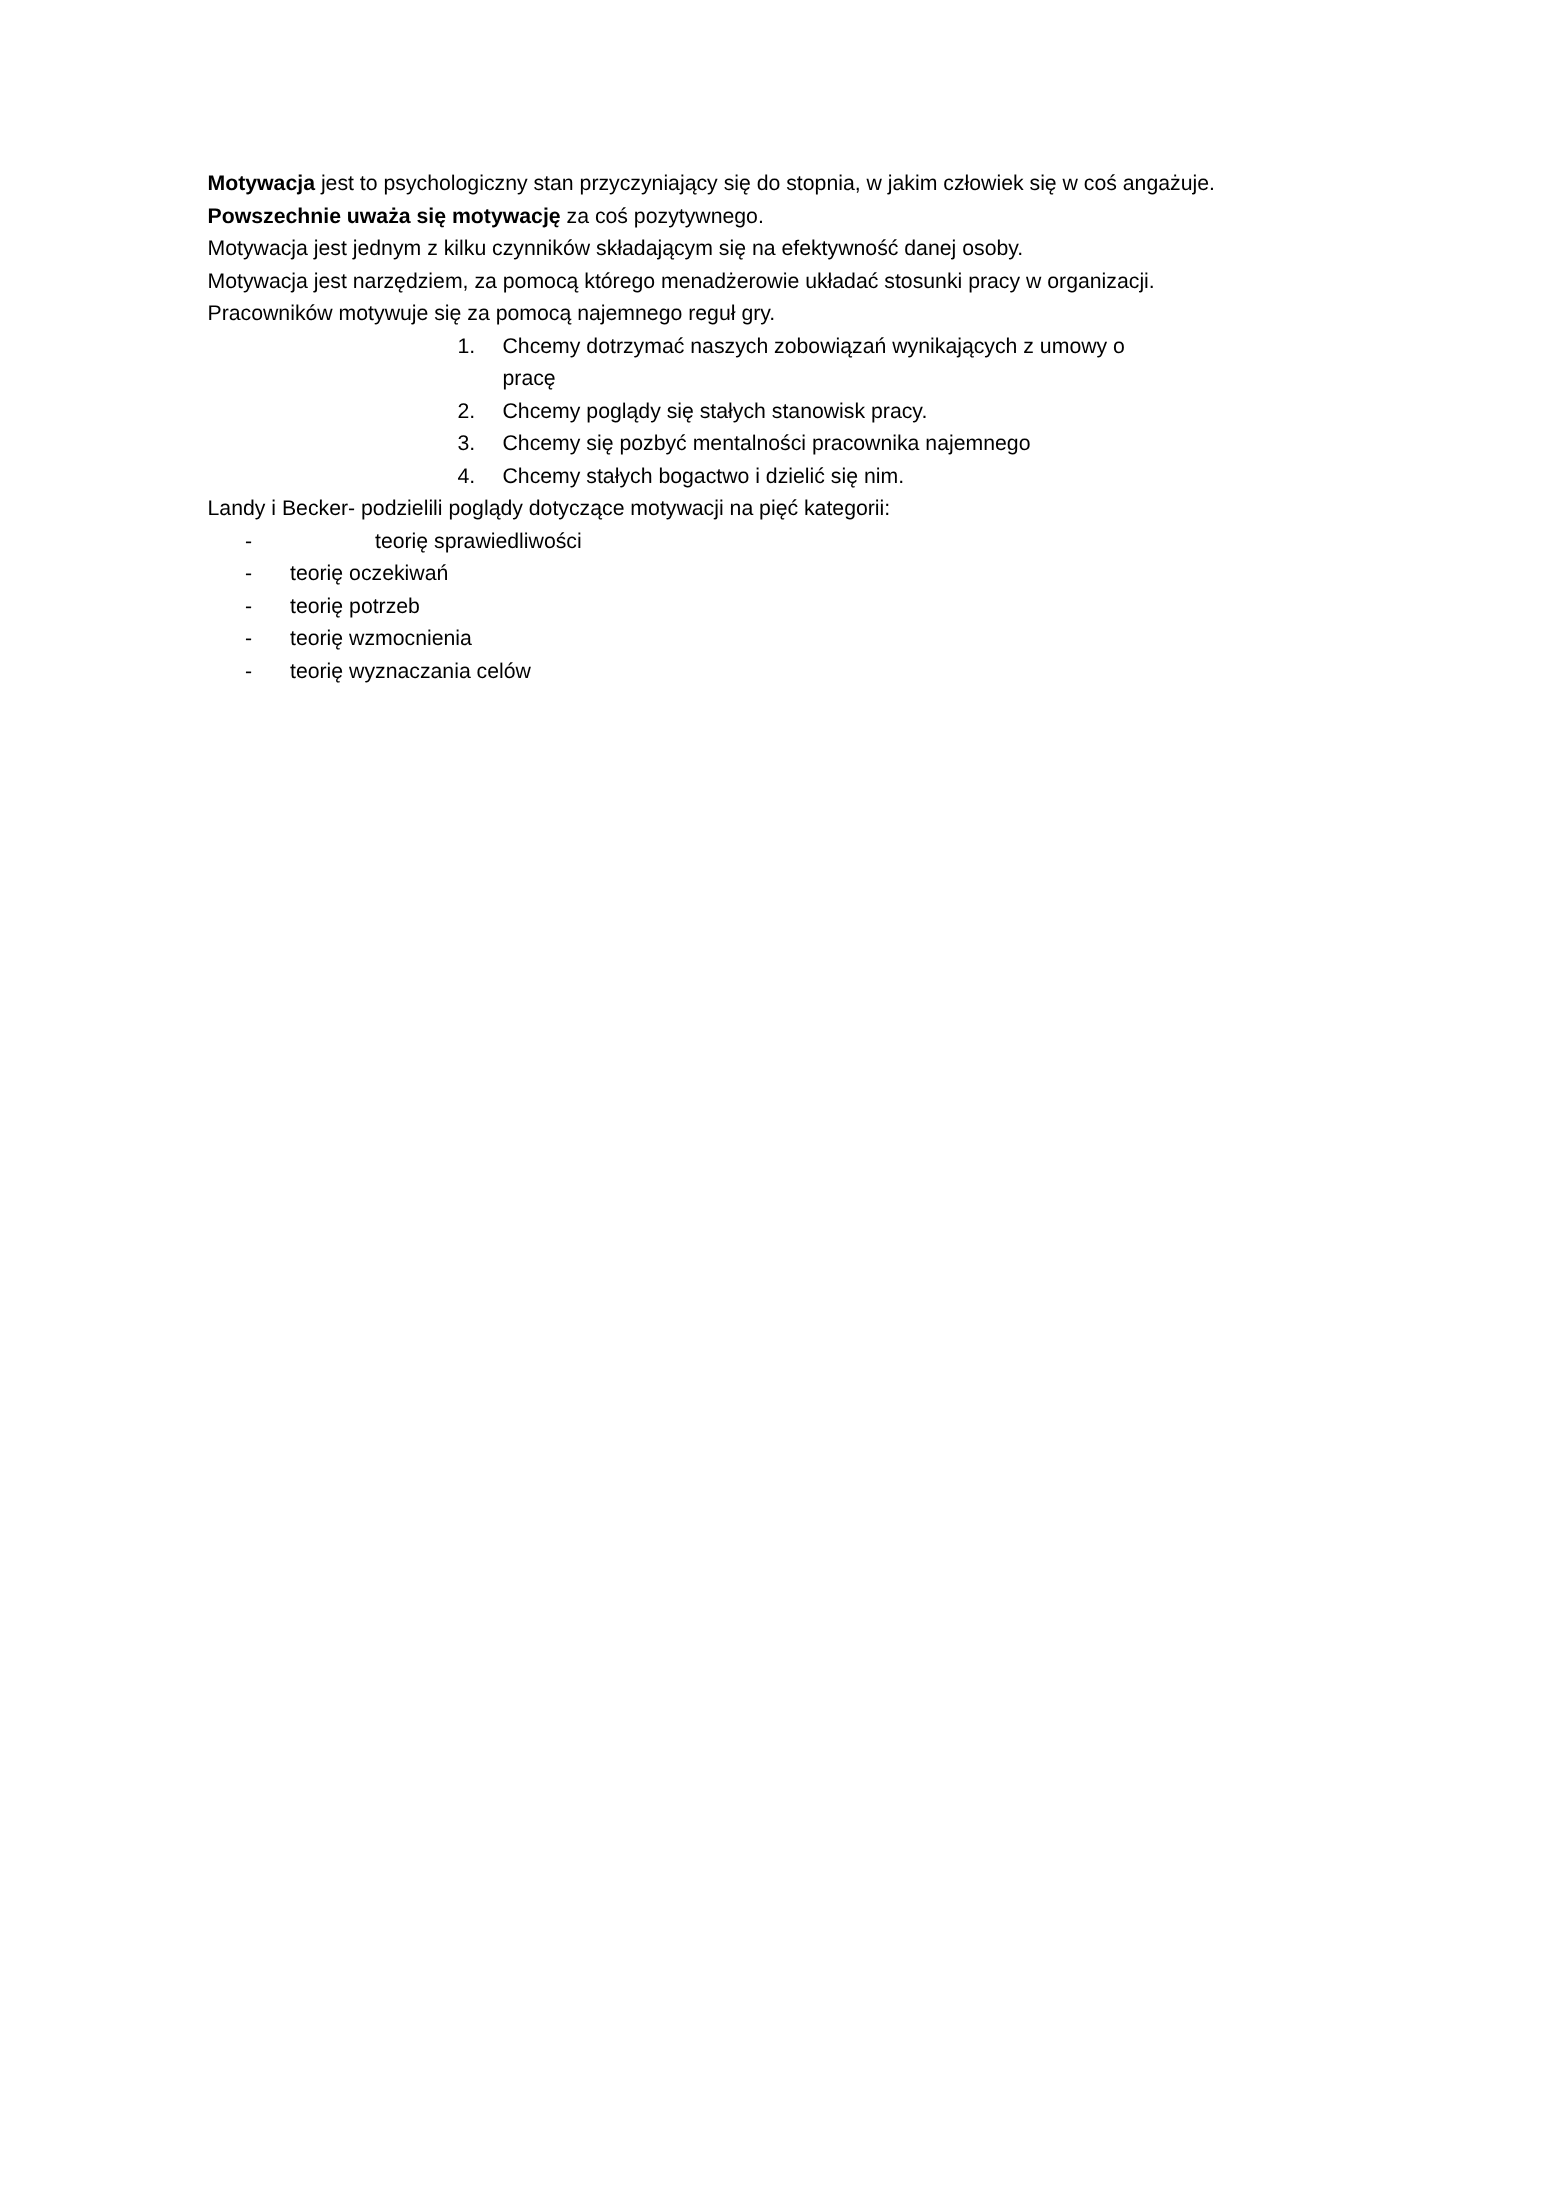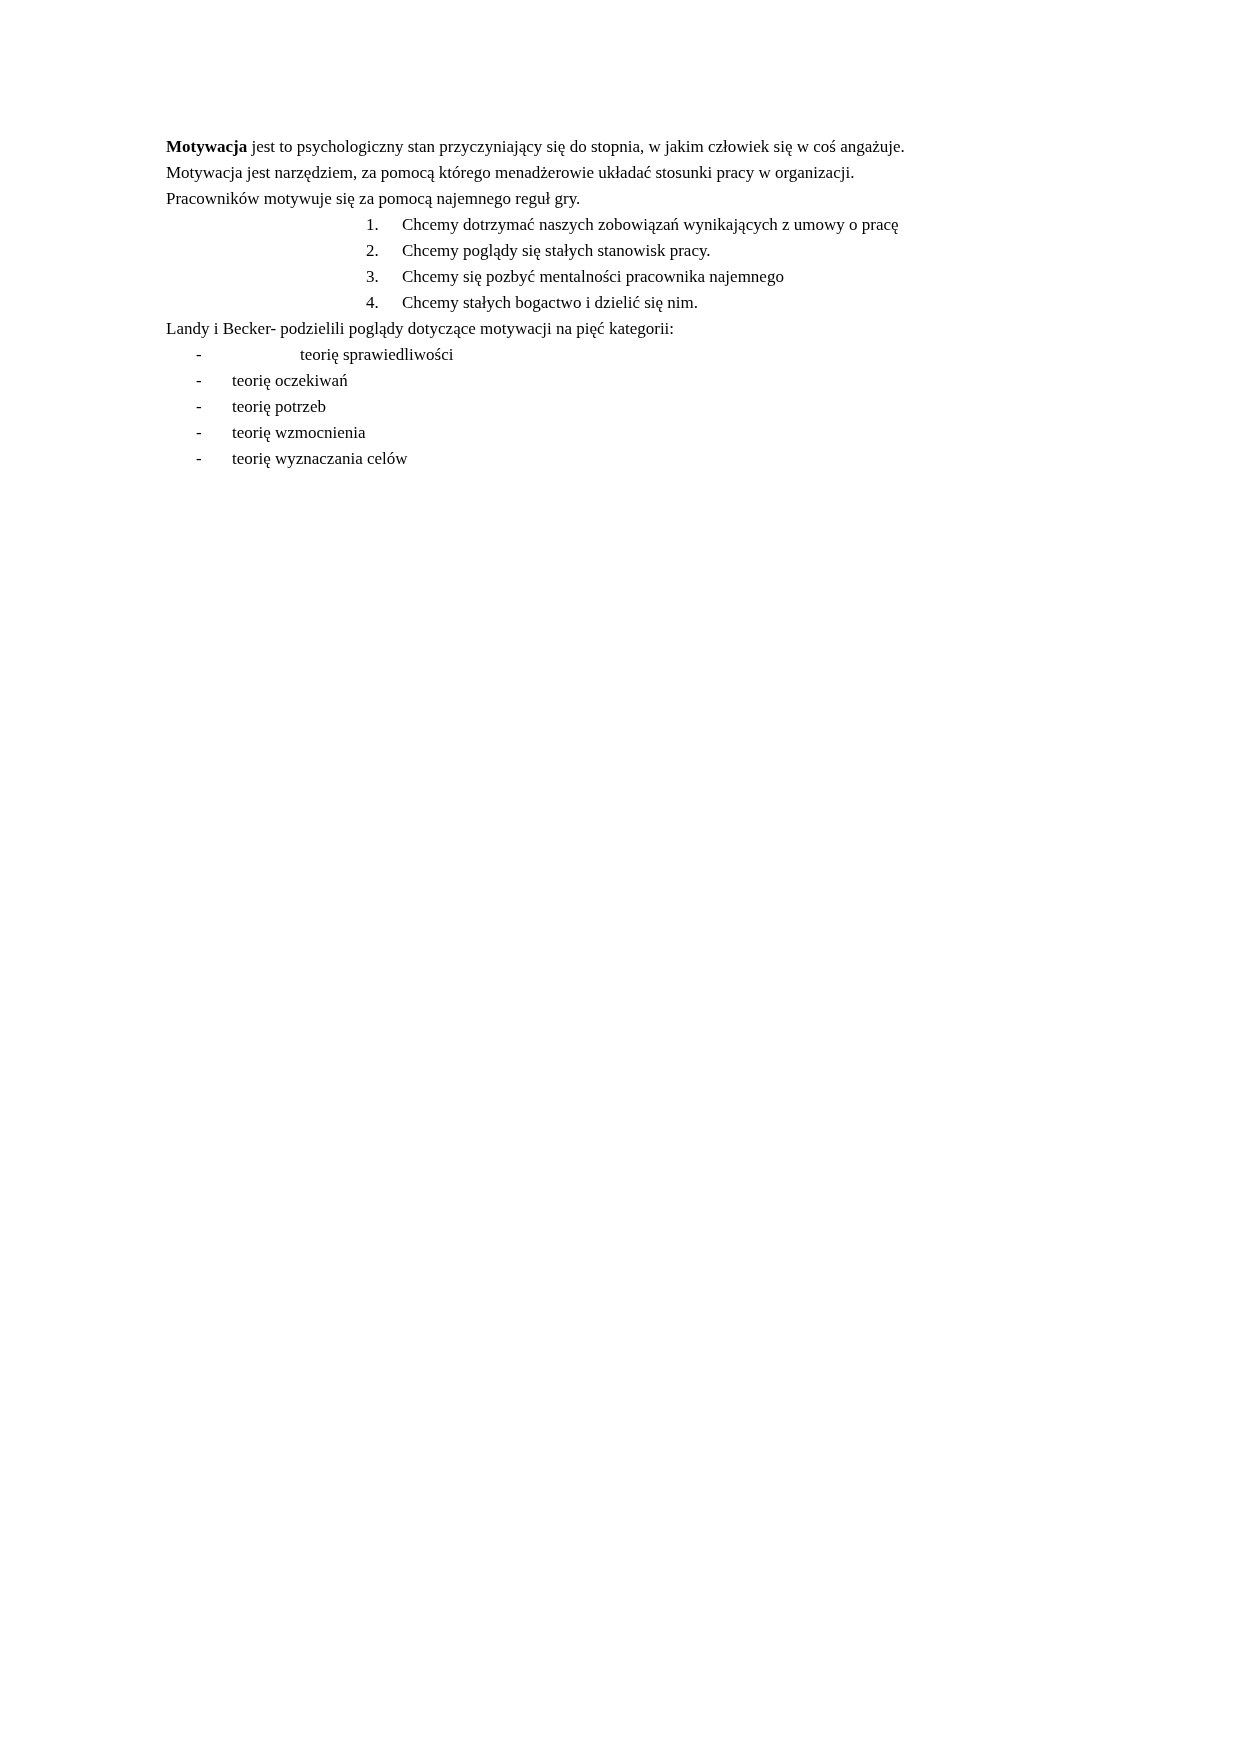--- a/index.html
+++ b/index.html
@@ -6,21 +6,21 @@
     margin: 0;
     padding: 0;
     background: #ffffff;
   }
   .page {
     position: relative;
     width: 996px;
     height: 1754px;
     background: #ffffff;
     overflow: hidden;
-    font-family: Liberation Serif, serif;
+    font-family: Liberation Sans, sans-serif;
     color: #000000;
   }
   .content {
     position: absolute;
     left: 166px;
     top: 134px;
     width: 830px;
     font-size: 17px;
     line-height: 26px;
   }
@@ -58,21 +58,23 @@
 </style>
 </head>
 <body>
 
 <div class="page">
   <div class="content">
 
     <p><b class="lead">Motywacja</b><span> jest to psychologiczny stan przyczyniający się do stopnia, w jakim człowiek się w coś angażuje.</span></p>
 
 
+    <p><b class="lead">Powszechnie uważa się motywację</b><span> za coś pozytywnego.</span></p>
 
+    <p>Motywacja jest jednym z kilku czynników składającym się na efektywność danej osoby.</p>
     <p>Motywacja jest narzędziem, za pomocą którego menadżerowie układać stosunki pracy w organizacji.</p>
     <p>Pracowników motywuje się za pomocą najemnego reguł gry.</p>
 
     <div class="num-item">
       <span class="num-marker">1.</span>
       <span class="num-text">Chcemy dotrzymać naszych zobowiązań wynikających z umowy o pracę</span>
     </div>
     <div class="num-item">
       <span class="num-marker">2.</span>
       <span class="num-text">Chcemy poglądy się stałych stanowisk pracy.</span>

